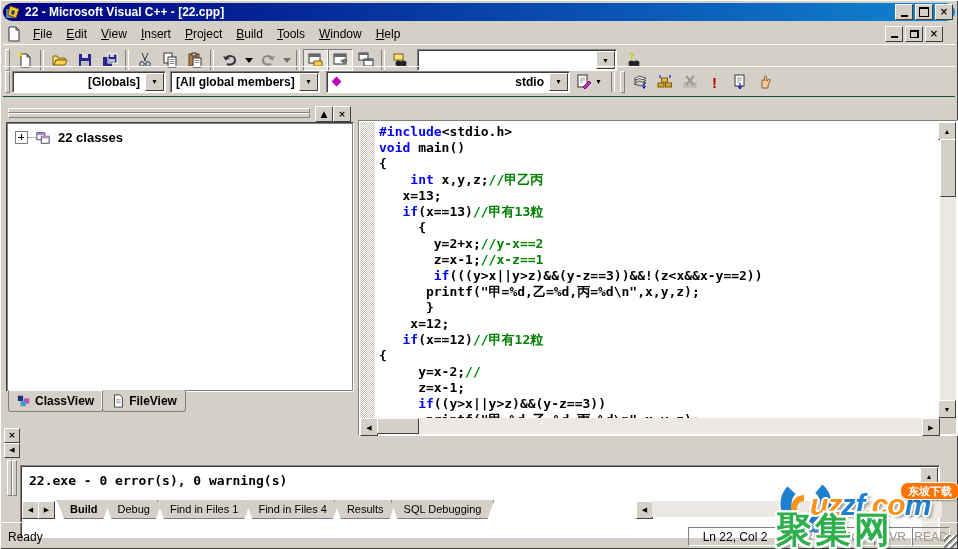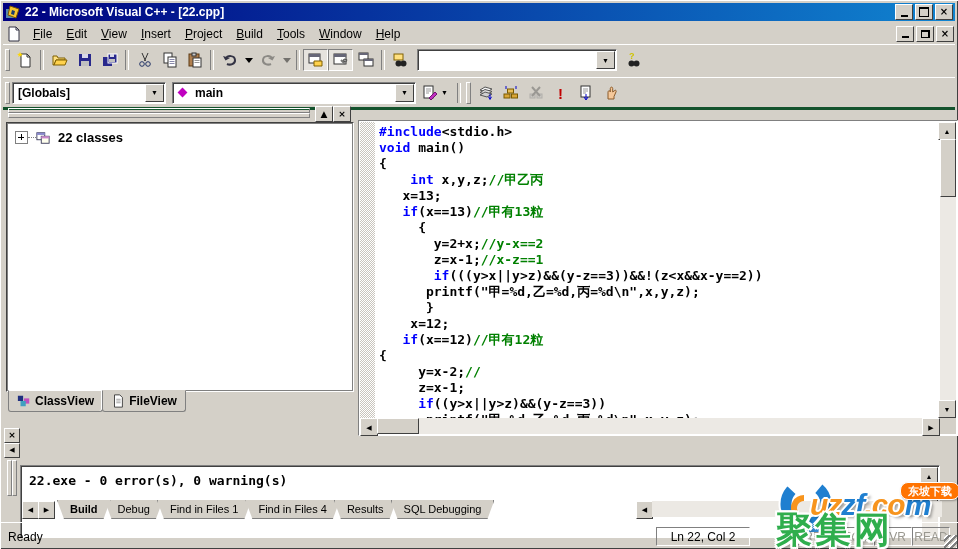--- a/index.html
+++ b/index.html
@@ -1,41 +1,41 @@
 <!DOCTYPE html>
 <html><head>
 <meta charset="utf-8">
 <style>
   html,body{margin:0;padding:0;background:#555;}
   #win{position:relative;width:958px;height:549px;background:#d4d0c8;overflow:hidden;
        font-family:"Liberation Sans",sans-serif;font-size:12px;color:#000;
        box-shadow:inset 1px 1px 0 #fff, inset -1px -1px 0 #404040;}
   
   .titlebar{position:absolute;left:3px;top:3px;right:3px;height:18px;
-    background:linear-gradient(90deg,#000080,#1084d0);display:flex;align-items:center;padding:0 2px;}
+    background:linear-gradient(90deg,#000080,#1084d0);display:flex;align-items:center;padding:0 2px;border-radius:9px;}
   .titlebar .ttl{color:#fff;font-weight:700;font-size:12px;margin-left:4px;white-space:nowrap;}
   .appicon{width:16px;height:15px;display:inline-block;}
   .capbtns{margin-left:auto;display:flex;gap:2px;}
   .cbtn{width:16px;height:14px;background:#d4d0c8;border:1px solid;border-color:#fff #404040 #404040 #fff;
     display:flex;align-items:center;justify-content:center;font:700 10px/10px "DejaVu Sans",sans-serif;}
   .ico-min{width:7px;height:2px;background:#000;margin-top:7px;}
   .ico-max{width:8px;height:7px;border:1px solid #000;border-top-width:2px;}
   .ico-restore{position:relative;width:9px;height:8px;}
   .ico-restore:before{content:"";position:absolute;right:0;top:0;width:6px;height:5px;border:1px solid #000;border-top-width:2px;background:#d4d0c8;}
   .ico-restore:after{content:"";position:absolute;left:0;bottom:0;width:6px;height:5px;border:1px solid #000;border-top-width:2px;background:#d4d0c8;}
   
-  .menubar{position:absolute;left:3px;top:23px;right:3px;height:21px;display:flex;align-items:center;}
+  .menubar{position:absolute;left:3px;top:23px;right:14px;height:21px;display:flex;align-items:center;}
   .mdidoc{width:16px;height:15px;margin:0 4px 0 3px;}
   .menu-item{display:inline-block;padding:2px 7px;cursor:default;}
   .menu-item::first-letter{text-decoration:underline;}
   .childbtns{margin-left:auto;display:flex;gap:2px;padding-right:1px;}
   
   .tbar{position:absolute;left:3px;right:3px;display:flex;align-items:center;border-top:1px solid #fff;}
   .tbar1{top:44px;height:30px;}
-  .tbar2{top:77px;height:29px;border-bottom:3px solid #14532d;}
+  .tbar2{top:66px;height:29px;border-bottom:1px solid #14532d;text-align:right;}
   .grip{width:3px;height:20px;border:1px solid;border-color:#fff #808080 #808080 #fff;margin:0 2px 0 2px;}
   .tbtn{width:25px;height:22px;display:inline-flex;align-items:center;justify-content:center;}
   .tbtn.narrow{width:13px;}
   .tbtn.toggled{border:1px solid;border-color:#808080 #fff #fff #808080;background:#e6e3de;width:23px;height:20px;}
   .tbtn.disabled{opacity:.45;filter:grayscale(1);}
   .tsep{width:2px;height:20px;border-left:1px solid #808080;border-right:1px solid #fff;margin:0 3px;}
   .ticon{width:16px;height:16px;display:inline-block;}
   .ticon svg{width:16px;height:16px;display:block;}
   .combo{height:20px;background:#fff;border:1px solid;border-color:#808080 #fff #fff #808080;
      box-shadow:inset 1px 1px 0 #404040;display:flex;align-items:center;position:relative;}
@@ -307,23 +307,27 @@
         </span>
       </span>
   </div>
 
   <div class="tbar tbar2">
     <span class="grip"></span>
     <span class="combo" style="width:152px;">
       <span class="cval">[Globals]</span>
       <span class="carrow">▼</span>
     </span>
+    <span class="combo" style="width:148px;margin-left:4px;">
+      <span class="cval">[All global members]</span>
+      <span class="carrow">▼</span>
+    </span>
     <span class="combo" style="width:242px;margin-left:6px;">
       <span class="diamond"></span>
-      <span class="cval">main</span>
+      <span class="cval">stdio</span>
       <span class="carrow">▼</span>
     </span>
     <span class="tbtn" style="width:38px;">
       <span class="ticon" id="wizard-icon">
           <svg viewBox="0 0 16 16">
             <rect x="2" y="1" width="9" height="12" fill="#fff" stroke="#333"></rect>
             <path d="M4 4h5M4 6h5M4 8h3" stroke="#999"></path>
             <path d="M7 13l6-6 2 2-6 6z" fill="#c030c0" stroke="#701070"></path>
           </svg>
         </span>
@@ -499,21 +503,21 @@
       <span class="otab">Results</span>
       <span class="otab">SQL Debugging</span>
     </div>
   <span class="minibtn" style="left:636px;top:501px;width:15px;height:16px;">
       <span style="font-size:7px;">◀</span>
     </span>
   <div class="sb-track" style="left:652px;top:501px;width:290px;height:16px;position:absolute;"></div>
 
   <div class="statusbar">
     <span class="smsg">Ready</span>
-    <span class="spanel" style="left:656px;width:92px;">Ln 22, Col 2</span>
+    <span class="spanel" style="left:688px;width:92px;">Ln 22, Col 2</span>
     <span id="indicators"><span class="spanel ind" style="left: 798px; width: 36px;">REC</span><span class="spanel ind" style="left: 836px; width: 36px; font-style: italic;">COL</span><span class="spanel ind" style="left: 874px; width: 36px;">OVR</span><span class="spanel ind" style="left: 912px; width: 36px;">READ</span></span>
     <span class="sizegrip"></span>
   </div>
 
   <div class="wm" style="left:766px;top:468px;width:192px;height:81px;">
     <svg width="78" height="62" style="position:absolute;left:2px;top:6px;">
       <circle cx="38" cy="30" r="20" fill="none" stroke="#fff" stroke-width="15" stroke-dasharray="95 31" transform="rotate(-50 38 30)"></circle>
       <circle cx="38" cy="30" r="20" fill="none" stroke="#1f7fd0" stroke-width="11" stroke-dasharray="95 31" transform="rotate(-50 38 30)"></circle>
       <circle cx="36" cy="34" r="10" fill="none" stroke="#f7941d" stroke-width="6" stroke-dasharray="26 40" transform="rotate(120 36 34)"></circle>
       <path d="M14 52 L62 52 L70 58 L20 58 Z" fill="#1f7fd0" opacity=".9"></path>

